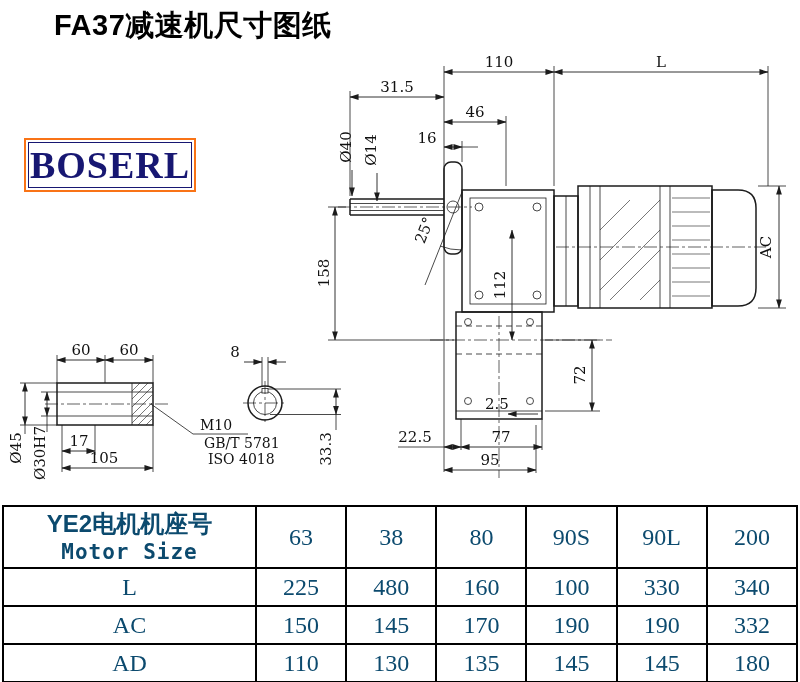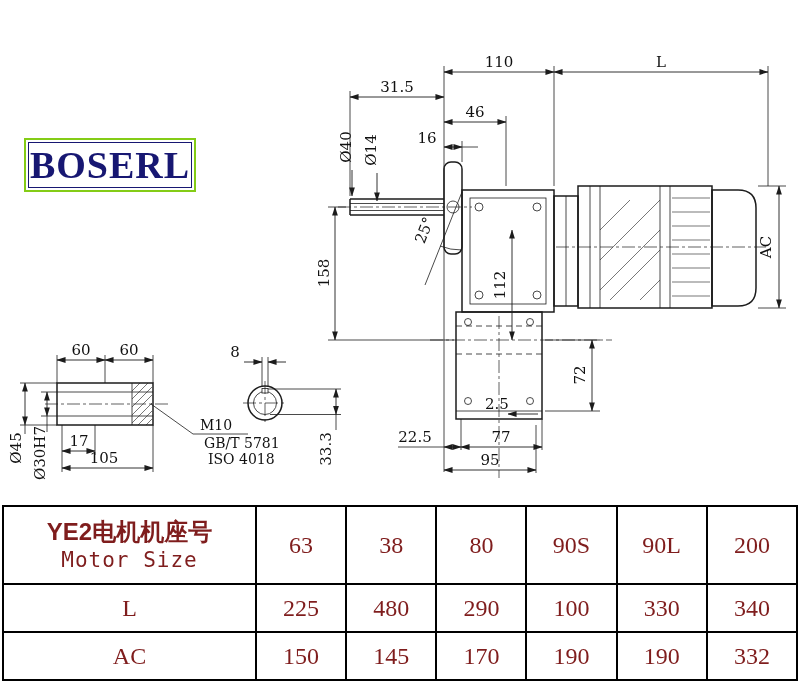--- a/index.html
+++ b/index.html
@@ -11,21 +11,21 @@
   .page { position: relative; width: 800px; height: 682px; background: #fff; overflow: hidden; }
 
   .title {
     position: absolute; left: 54px; top: 6px;
     font-size: 29px; font-weight: 700; color: #000; letter-spacing: .5px;
     font-family: "Liberation Sans", sans-serif; white-space: nowrap;
   }
 
   .logo-box {
     position: absolute; left: 24px; top: 138px; width: 172px; height: 54px;
-    border: 2px solid #84cc16;
+    border: 2px solid #f97316;
     box-shadow: inset 0 0 0 2px #fff, inset 0 0 0 3px #171772;
     display: flex; align-items: center; justify-content: center; background: #fff;
   }
   .logo-text {
     font-family: "Liberation Serif", serif; font-weight: 700;
     font-size: 38px; color: #171772; letter-spacing: 1px; line-height: 1;
   }
 
   svg.drawing { position: absolute; left: 0; top: 0; }
   .ol   { stroke: #1c1c1c; stroke-width: 1.5; fill: none; }
@@ -34,33 +34,34 @@
   .cl   { stroke: #1c1c1c; stroke-width: .7;  fill: none; stroke-dasharray: 13 3 3 3; }
   .hid  { stroke: #1c1c1c; stroke-width: .8;  fill: none; stroke-dasharray: 6 4; }
   .hatch{ stroke: #1c1c1c; stroke-width: .6;  fill: none; }
   text.dl { font-family: "DejaVu Serif", serif; font-size: 15px; fill: #111; }
   text.dl-sm { font-family: "DejaVu Serif", serif; font-size: 14px; fill: #111; }
 
   table.size-table {
     position: absolute; left: 2px; top: 505px; width: 796px; height: 176px;
     border-collapse: collapse; table-layout: fixed; background: #fff;
   }
-  .size-table td { border: 2px solid #000; text-align: center; vertical-align: middle; padding: 0; color: #7f1d1d; }
+  .size-table td { border: 2px solid #000; text-align: center; vertical-align: middle; padding: 0; color: #0c4a6e; }
   .hrow { height: 62px; }
   .drow { height: 38px; }
   .hcell { text-align: left; padding-left: 12px; }
   .hcn { font-size: 24px; font-weight: 700; font-family: "Liberation Sans", sans-serif; line-height: 1.15; }
-  .hen { font-size: 21px; font-weight: 400; font-family: "DejaVu Sans Mono", monospace; line-height: 1.15; margin-top: 2px; letter-spacing: 1px; }
+  .hen { font-size: 21px; font-weight: 700; font-family: "DejaVu Sans Mono", monospace; line-height: 1.15; margin-top: 2px; letter-spacing: 1px; }
   .num, .rlabel { font-size: 24px; font-family: Liberation Serif, serif; }
 </style>
 </head>
 <body>
 
 <div class="page">
 
+  <div class="title">FA37减速机尺寸图纸</div>
 
   <div class="logo-box">
     <span class="logo-text">BOSERL</span>
   </div>
 
   <svg class="drawing" width="800" height="503" viewBox="0 0 800 503">
     <defs>
       <marker id="arr" viewBox="0 0 10 10" refX="9.5" refY="5" markerWidth="10" markerHeight="10" orient="auto-start-reverse">
         <path d="M0,1.8 L10,5 L0,8.2 Z" fill="#1c1c1c"></path>
       </marker>
@@ -252,30 +253,39 @@
         <td class="num">38</td>
         <td class="num">80</td>
         <td class="num">90S</td>
         <td class="num">90L</td>
         <td class="num">200</td>
       </tr>
       <tr class="drow">
         <td class="rlabel">L</td>
         <td class="num">225</td>
         <td class="num">480</td>
-        <td class="num">290</td>
+        <td class="num">160</td>
         <td class="num">100</td>
         <td class="num">330</td>
         <td class="num">340</td>
       </tr>
       <tr class="drow">
         <td class="rlabel">AC</td>
         <td class="num">150</td>
         <td class="num">145</td>
         <td class="num">170</td>
         <td class="num">190</td>
         <td class="num">190</td>
         <td class="num">332</td>
       </tr>
+      <tr class="drow">
+        <td class="rlabel">AD</td>
+        <td class="num">110</td>
+        <td class="num">130</td>
+        <td class="num">135</td>
+        <td class="num">145</td>
+        <td class="num">145</td>
+        <td class="num">180</td>
+      </tr>
     </tbody>
   </table>
 
 </div>
 
 </body></html>

